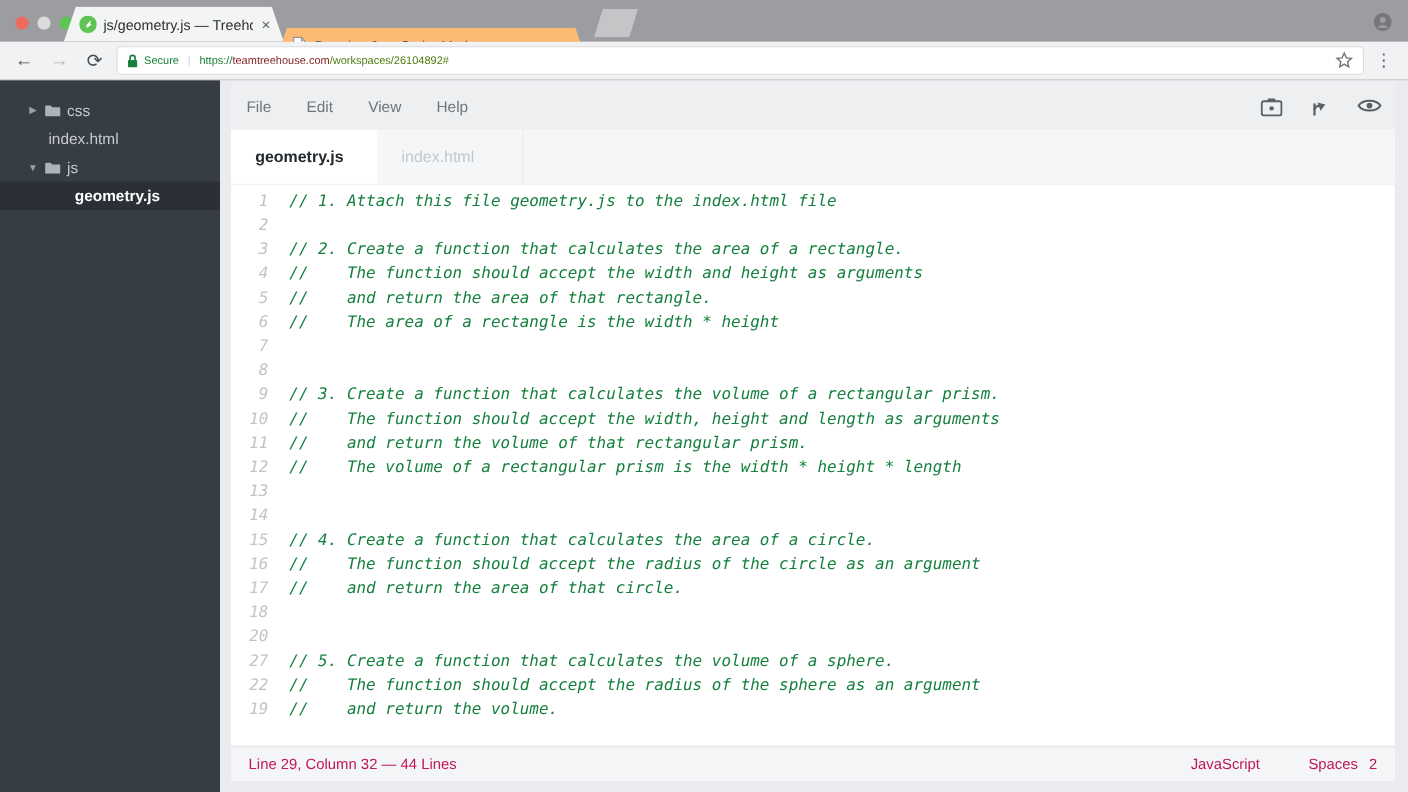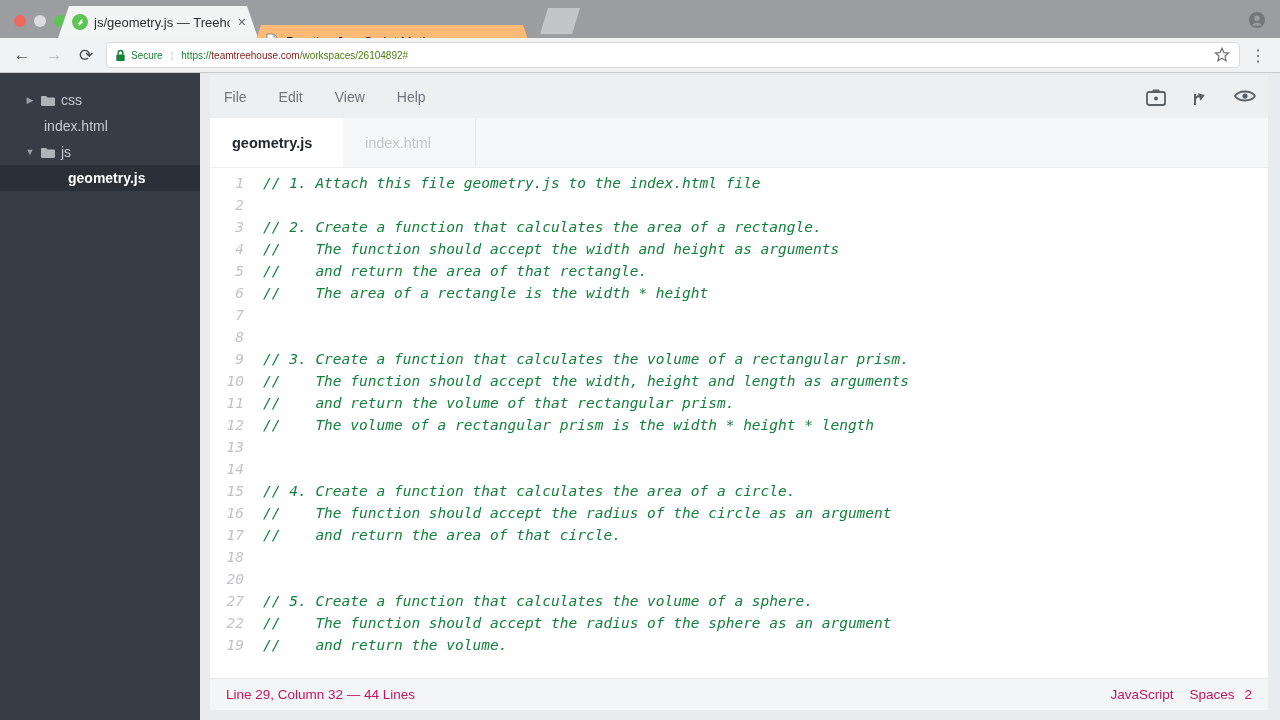--- a/index.html
+++ b/index.html
@@ -67,21 +67,21 @@
   .edtab.inactive { color:#c3c7cb; border-right:1px solid #e7e9eb; }
 
   .code-area { flex:1; overflow:hidden; padding-top:4px;
                font-family:"DejaVu Sans Mono", monospace; font-size:14.5px; font-style:italic; }
   .code-line { display:flex; height:22px; line-height:22px; }
   .code-line .num { width:34px; text-align:right; color:#c0c4c8; flex:0 0 34px; }
   .code-line .txt { white-space:pre; color:#15803d; margin-left:19px; }
 
   .statusbar { height:32px; background:#f4f5f7; border-top:1px solid #e3e5e7; display:flex;
                align-items:center; font-size:13.5px; color:#be185d; padding:0 16px; }
-  .status-right { margin-left:auto; display:flex; gap:16px; align-items:center; }
+  .status-right { margin-left:auto; display:flex; gap:44px; align-items:center; }
   .spaces-group { display:flex; gap:10px; }
   svg { display:block; }
 </style>
 </head>
 <body>
 
 <div id="screen">
 
   <div class="tabstrip">
     <div class="traffic">

